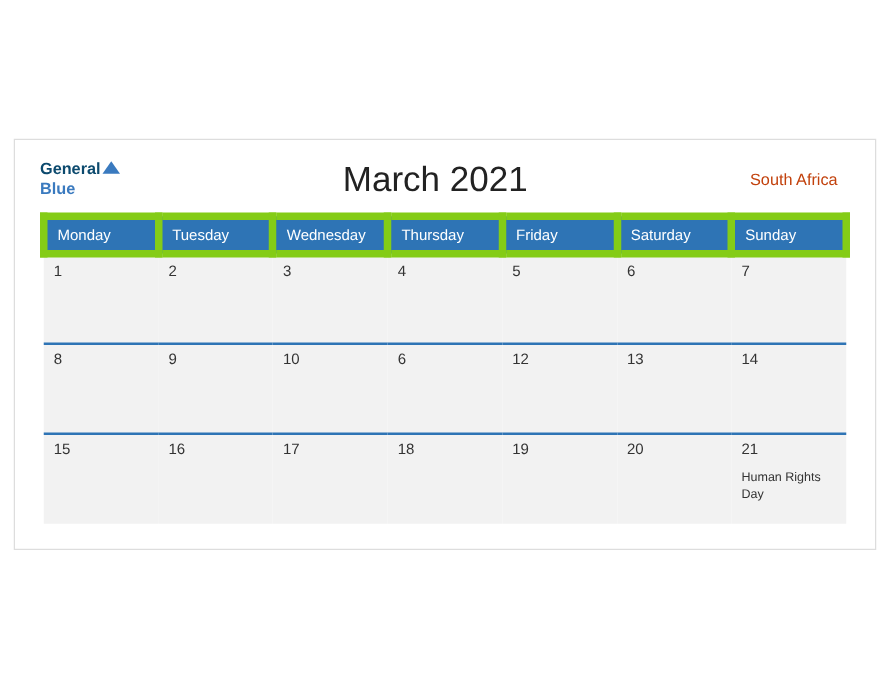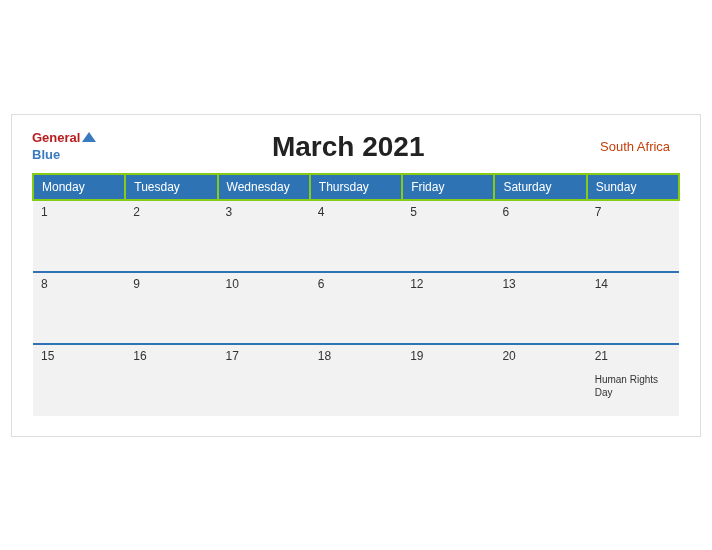--- a/index.html
+++ b/index.html
@@ -36,21 +36,21 @@
       border-left: 7px solid transparent;
       border-right: 7px solid transparent;
       border-bottom: 10px solid #3a7abf;
       margin-left: 2px;
       vertical-align: middle;
       position: relative;
       top: -1px;
     }
     .title {
       font-size: 28px;
-      font-weight: bold;
+      font-weight: normal;
       color: #222;
       text-align: center;
       flex: 1;
     }
     .country {
       font-size: 13px;
       color: #c2410c;
       text-align: left;
       min-width: 80px;
     }
@@ -58,21 +58,21 @@
       width: 100%;
       border-collapse: collapse;
     }
     .calendar-grid thead tr th {
       background-color: #2e74b5;
       color: #fff;
       font-size: 12px;
       font-weight: normal;
       padding: 5px 8px;
       text-align: left;
-      border: 2px solid #84cc16;
+      border: 6px solid #84cc16;
     }
     .calendar-grid tbody tr {
       background-color: #f2f2f2;
     }
     .calendar-grid tbody tr td {
       border-top: 2px solid #2e74b5;
       border-left: none;
       border-right: none;
       border-bottom: none;
       vertical-align: top;
@@ -94,21 +94,21 @@
       margin-top: 10px;
       line-height: 1.3;
     }
     .logo-row {
       display: flex;
       align-items: center;
     }
     .logo-text-general {
       font-size: 13px;
       font-weight: bold;
-      color: #b91c1c;
+      color: #0c4a6e;
     }
     .logo-text-blue {
       font-size: 13px;
       font-weight: bold;
       color: #3a7abf;
       text-align: center;
     }
   </style>
 </head>
 <body>

